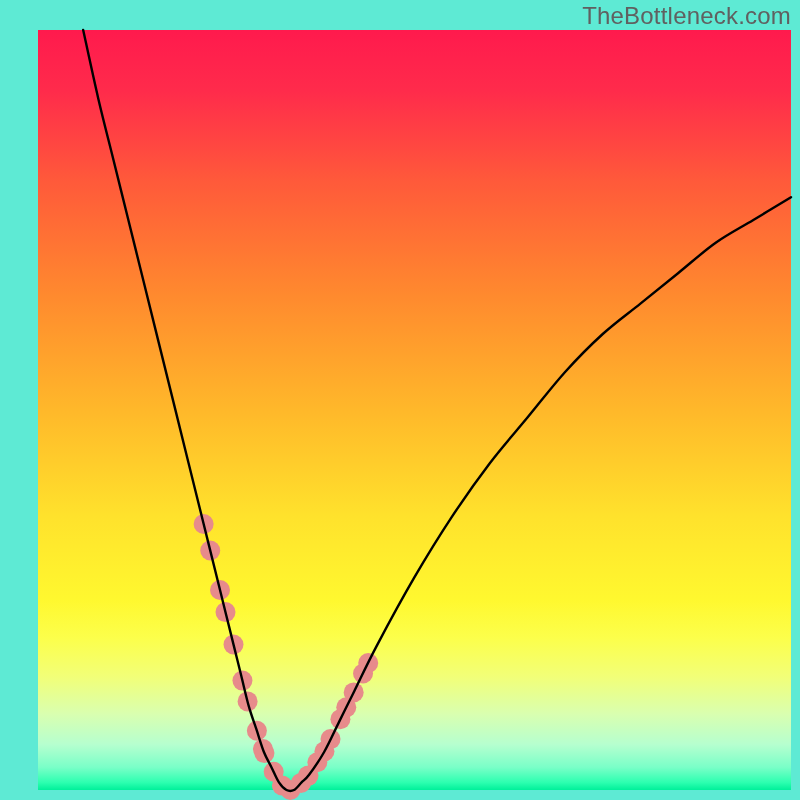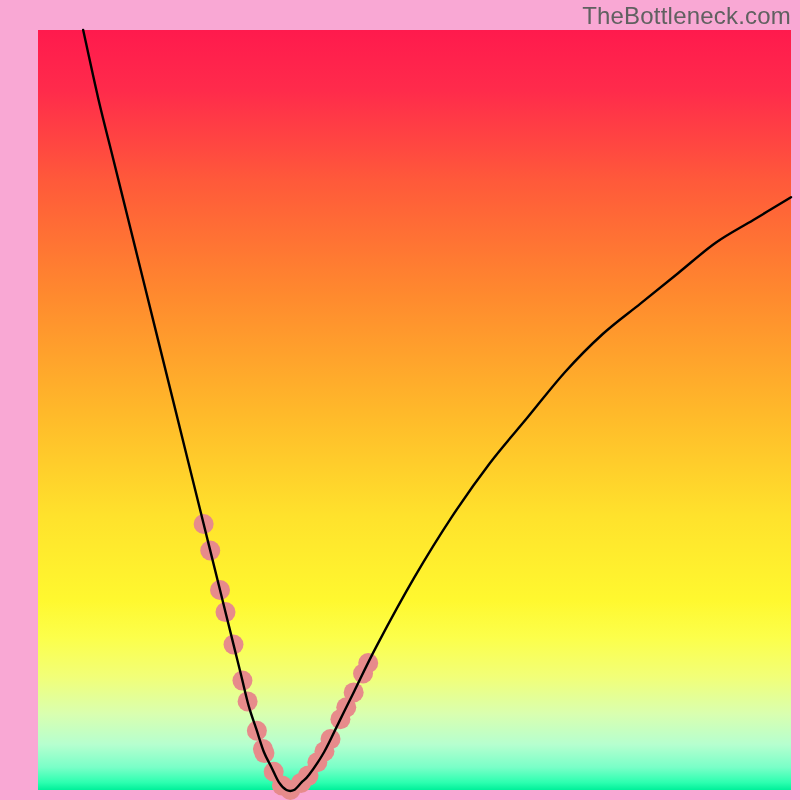--- a/index.html
+++ b/index.html
@@ -8,21 +8,21 @@
     width: 800px;
     height: 800px;
     overflow: hidden;
     background: #000;
     font-family: Arial, Helvetica, sans-serif;
   }
   .frame {
     position: absolute;
     left: 0; top: 0;
     width: 800px; height: 800px;
-    background: #f9a8d4;
+    background: #5eead4;
     text-align: center;
   }
   .plot-area {
     position: absolute;
     background: #fff; 
   }
   .watermark {
     position: absolute;
     color: #606060;
     font-size: 24px;

